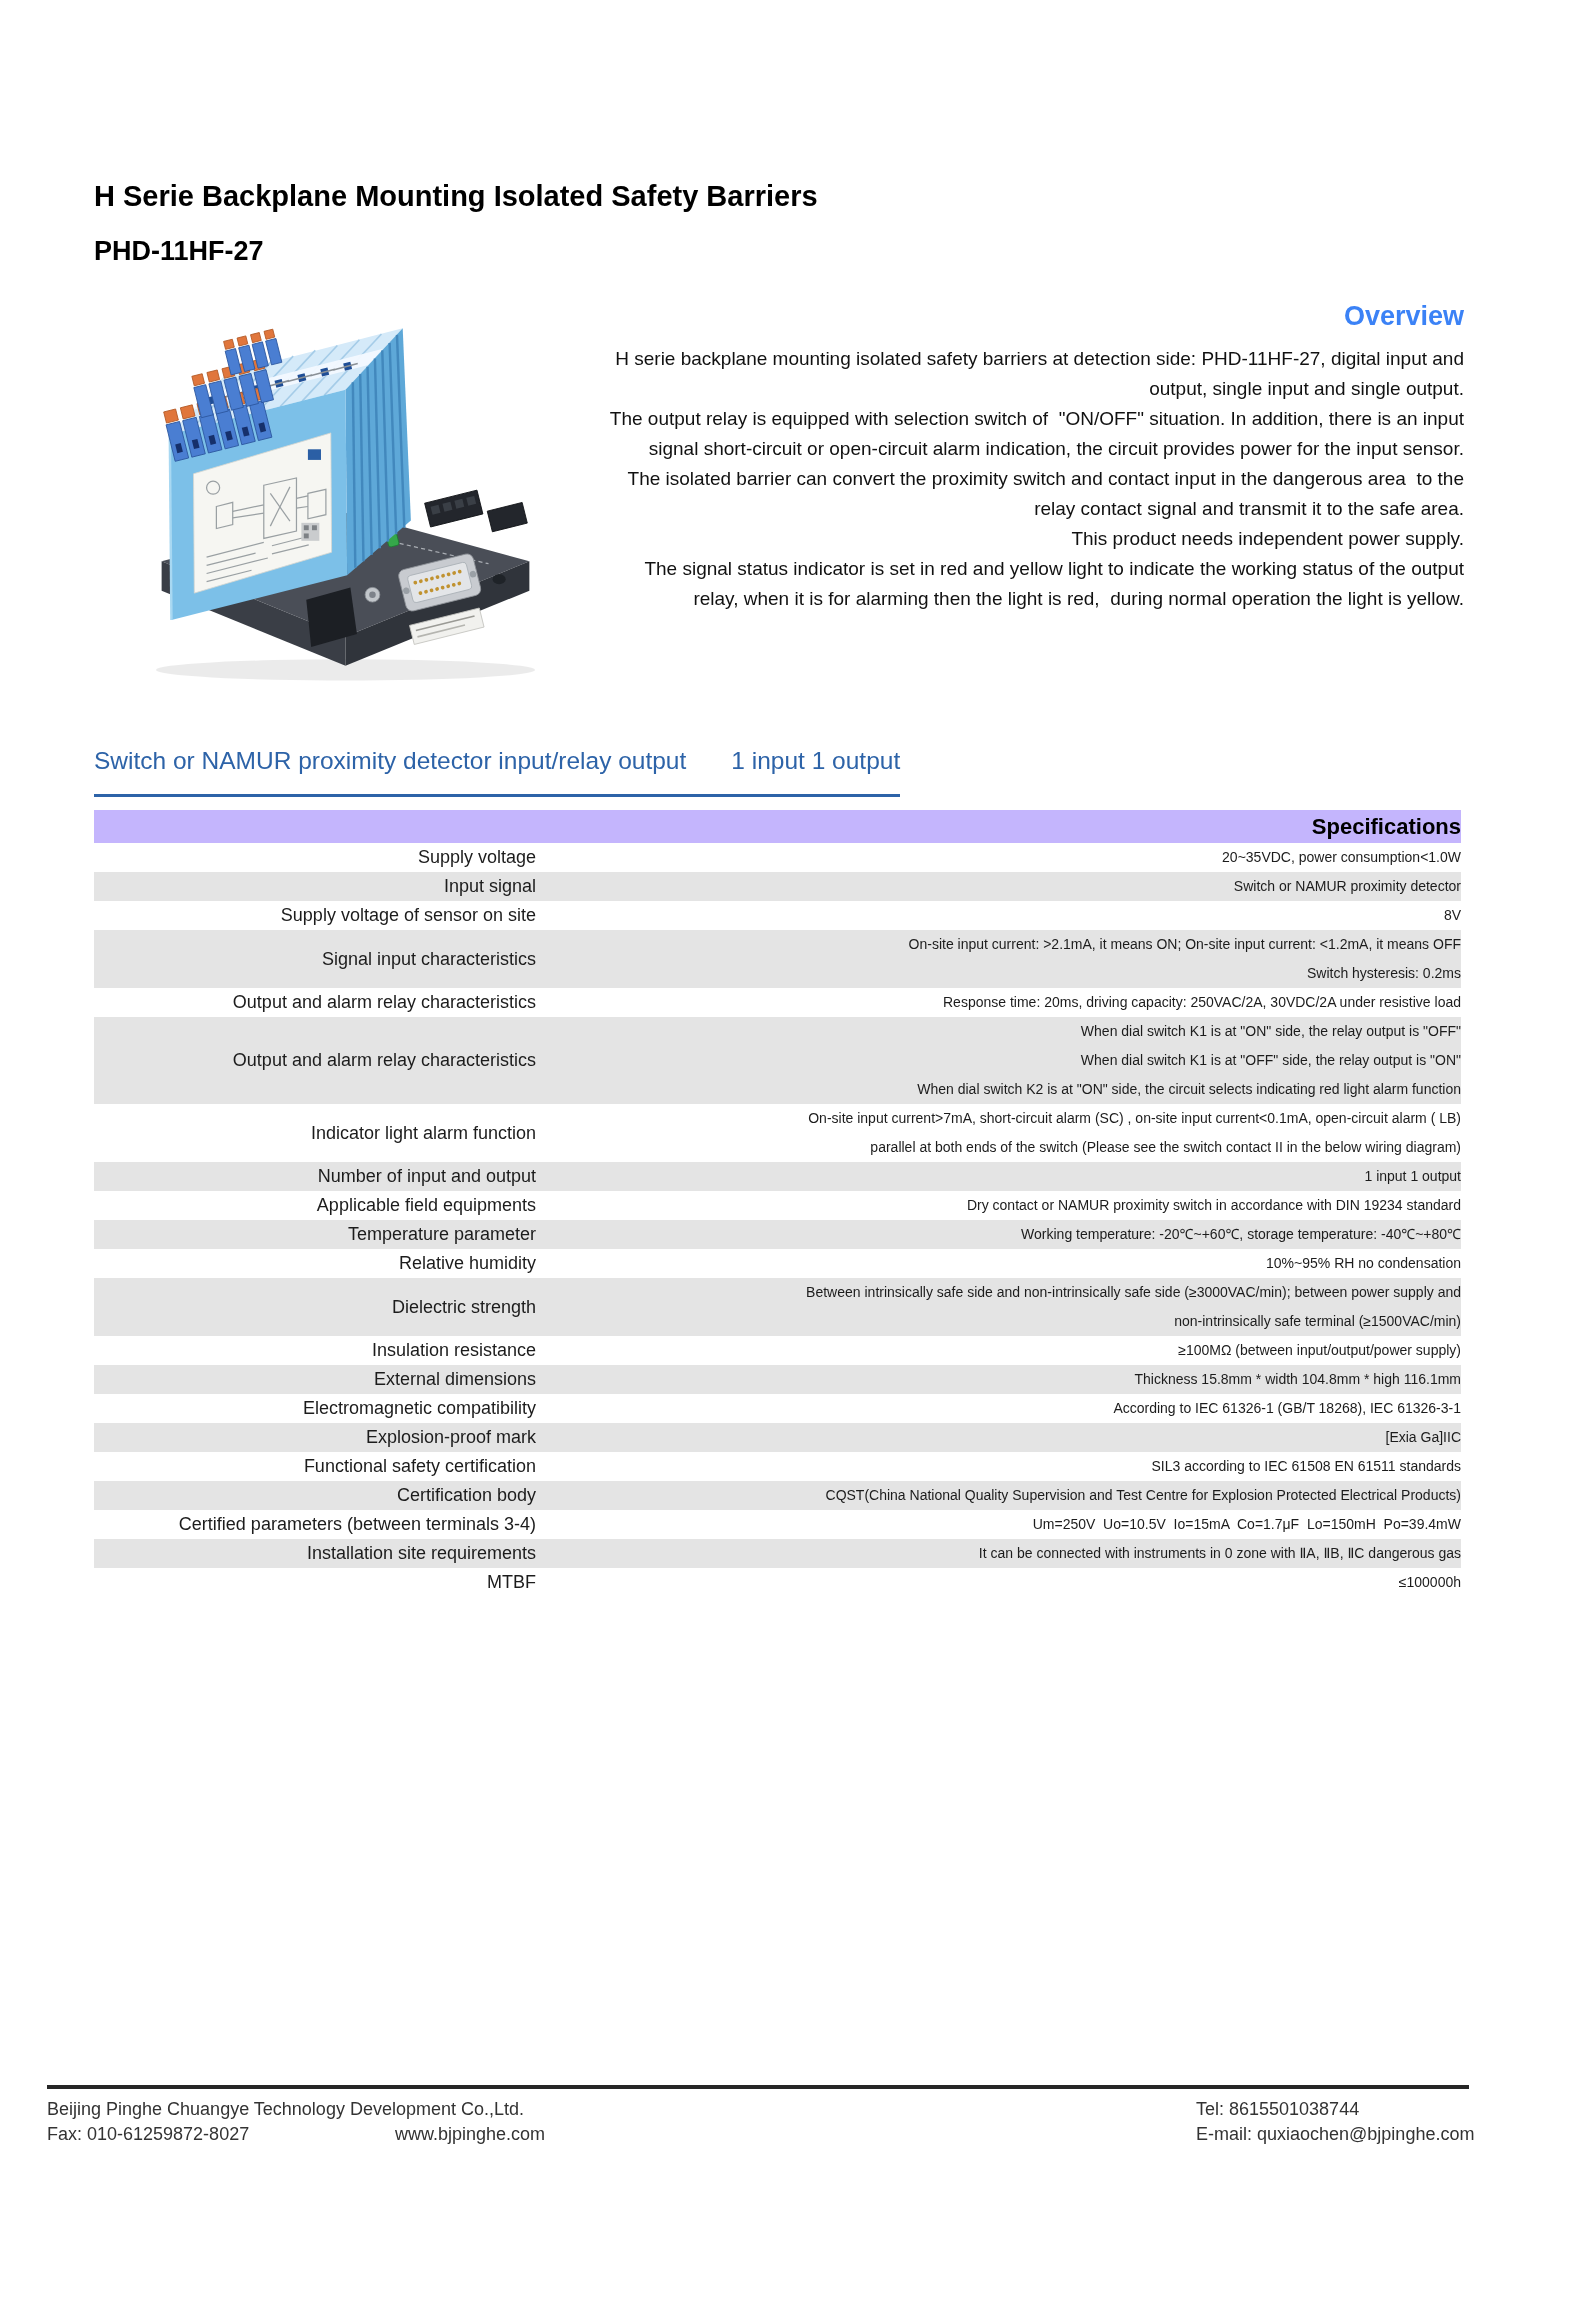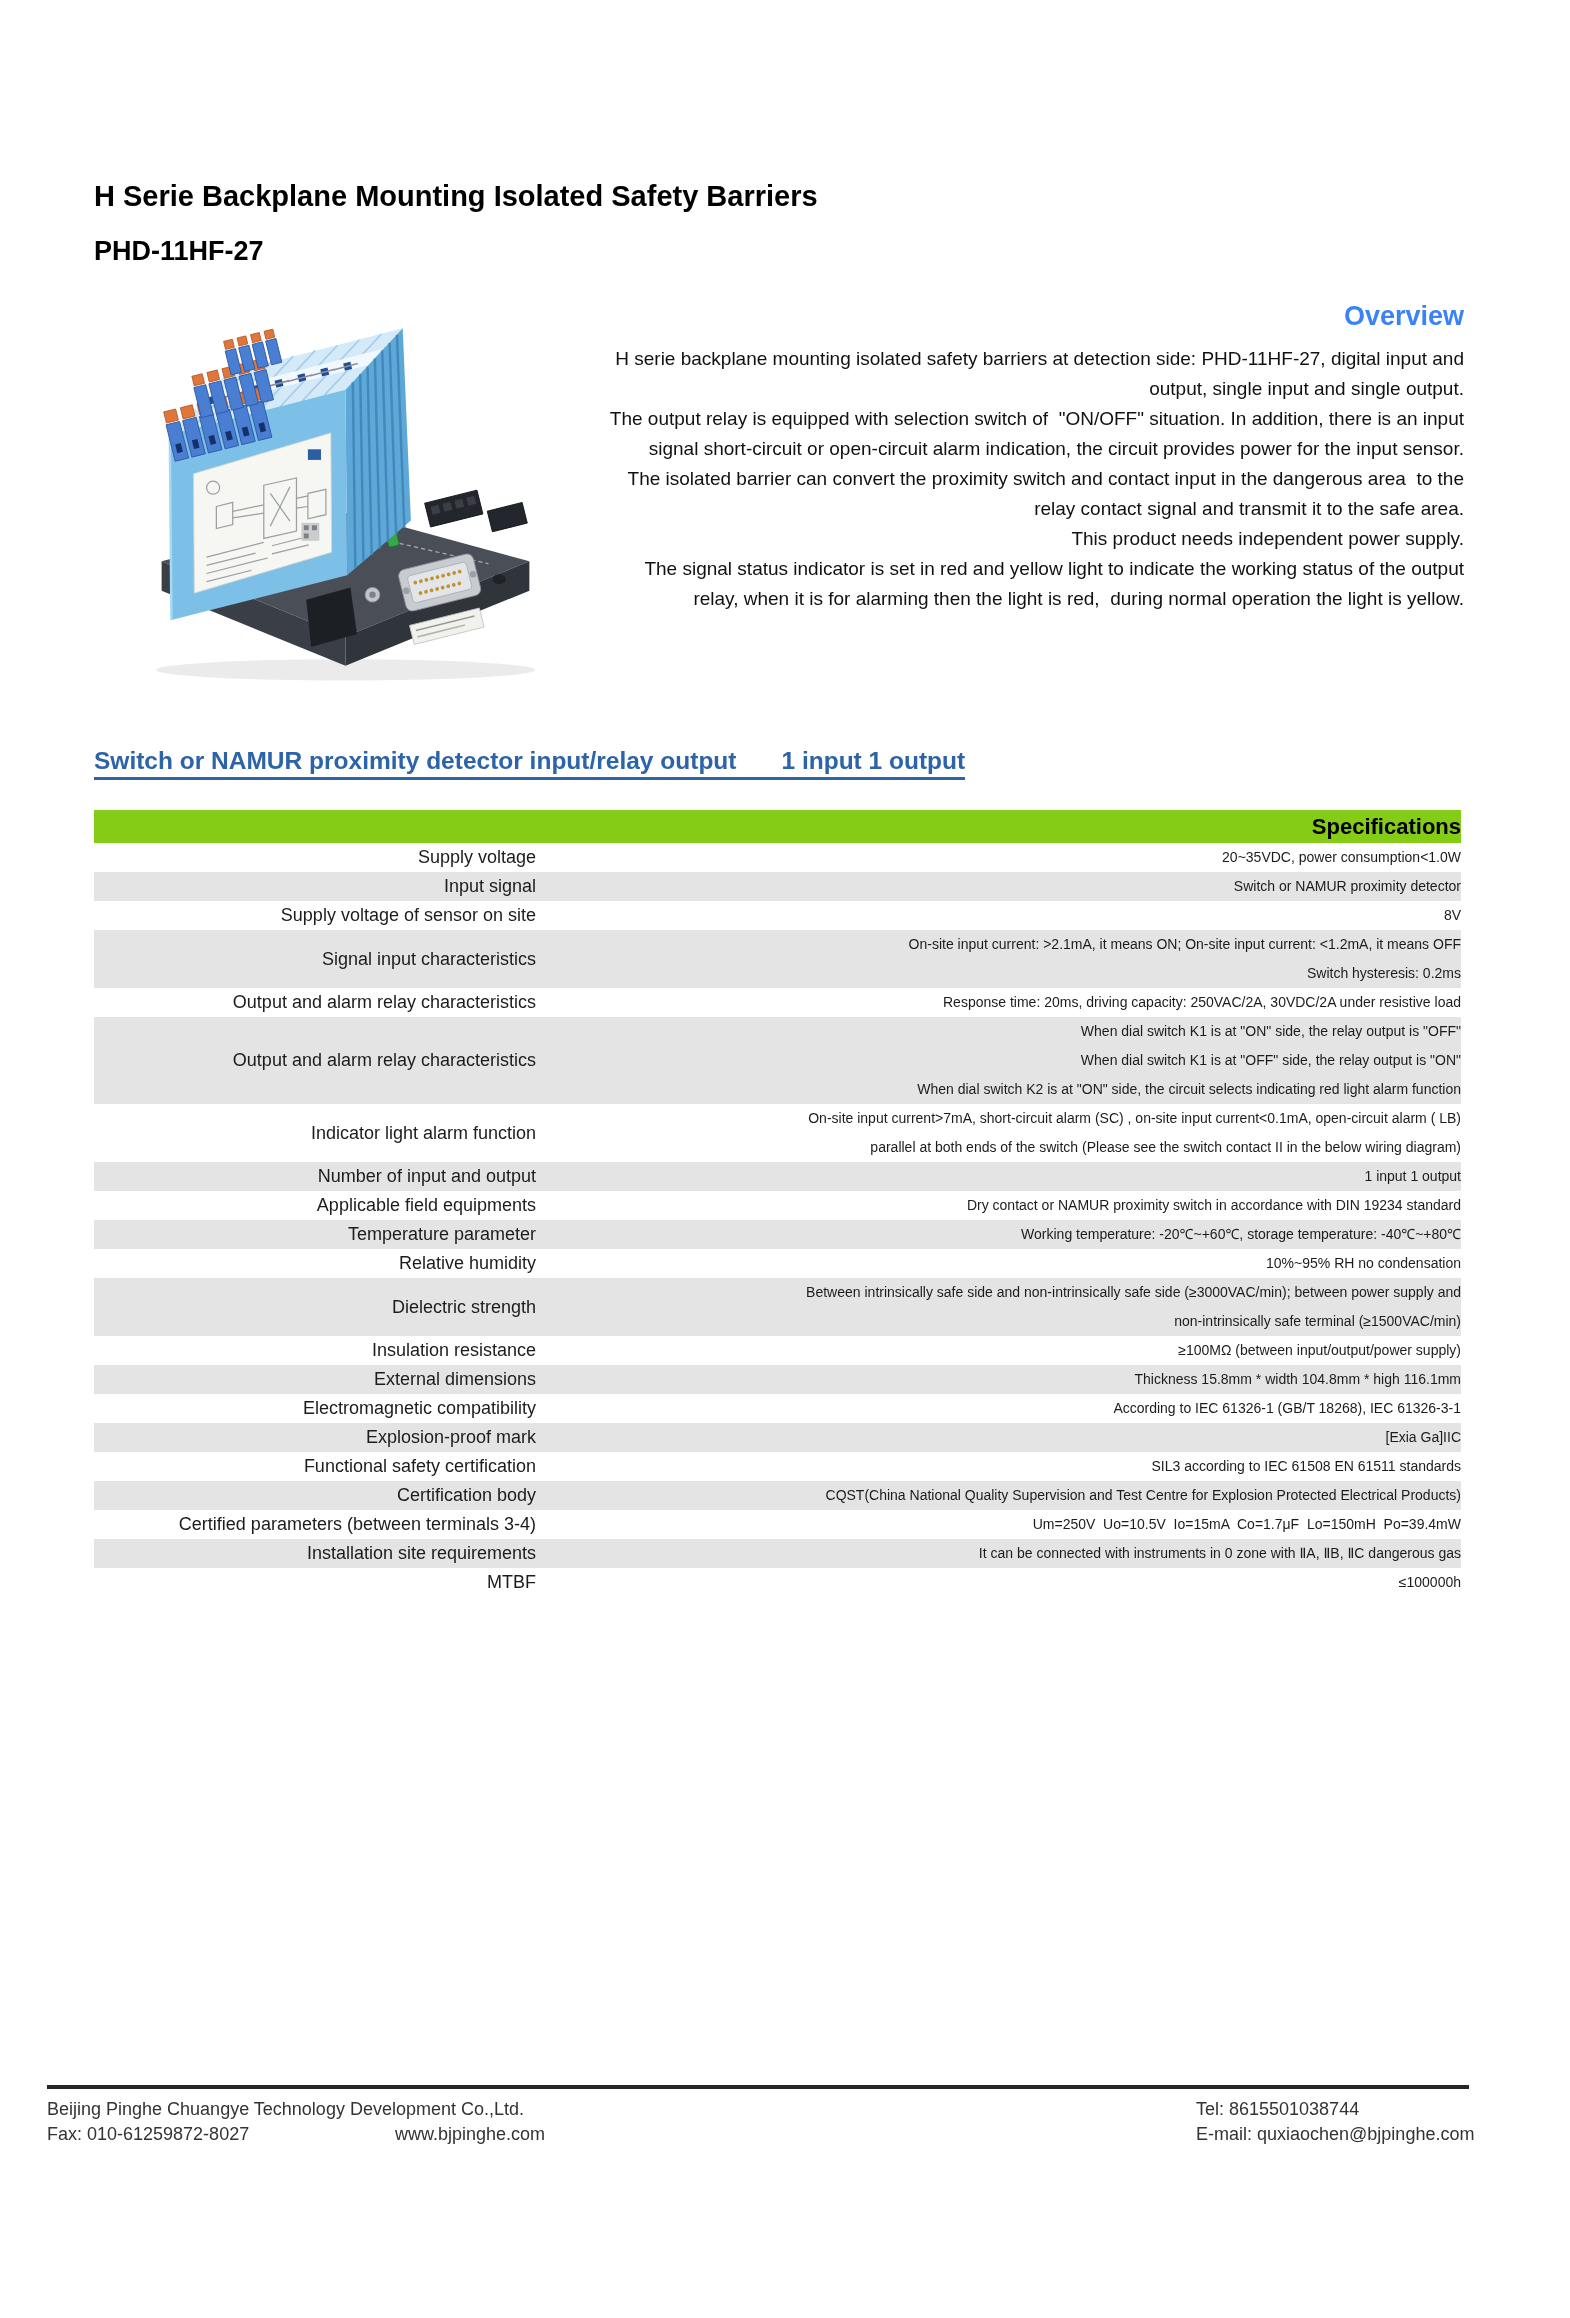--- a/index.html
+++ b/index.html
@@ -9,25 +9,25 @@
   .title{position:absolute;left:94px;top:180px;margin:0;font-size:29px;font-weight:bold;color:#000;}
   .model{position:absolute;left:94px;top:236px;font-size:27px;font-weight:bold;color:#000;}
   
   .figure{position:absolute;left:141px;top:312px;width:409px;height:380px;margin:0;}
   
   .overview{position:absolute;left:609px;top:301px;width:855px;}
   .overview h2{margin:0 0 11.5px 0;font-size:27px;font-weight:bold;color:#3b82f6;}
   .ov-p{margin:0;font-size:19px;line-height:30px;color:#111;white-space:pre-wrap;}
   
   .section-title{position:absolute;left:94px;top:747px;margin:0;display:inline-block;
-    font-size:24.5px;font-weight:bold;color:#2d63a8;padding-bottom:2px;border-bottom:3.3px solid #2d63a8;}
+    font-size:24.5px;font-weight:normal;color:#2d63a8;padding-bottom:19px;border-bottom:3.3px solid #2d63a8;}
   .section-title .part2{margin-left:45px;}
   
   .specs{position:absolute;left:94px;top:810px;width:1367px;}
-  .specs-header{background:#84cc16;height:33px;line-height:33px;font-size:22px;font-weight:bold;
+  .specs-header{background:#c4b5fd;height:33px;line-height:33px;font-size:22px;font-weight:bold;
     padding-left:8.2px;color:#000;}
   .spec-row{display:flex;align-items:center;}
   .spec-row.grey{background:#e4e4e4;}
   .spec-row.white{background:#ffffff;}
   .spec-label{width:433px;padding-left:9px;font-size:18px;color:#1c1c1c;line-height:21px;flex:none;}
   .spec-value{flex:1;}
   .spec-line{font-size:14px;line-height:29px;color:#1c1c1c;white-space:pre;}
   
   .footer-rule{position:absolute;left:47px;top:2085px;width:1422px;height:4.1px;background:#262626;}
   .f{position:absolute;font-size:18px;color:#333;white-space:pre;}

